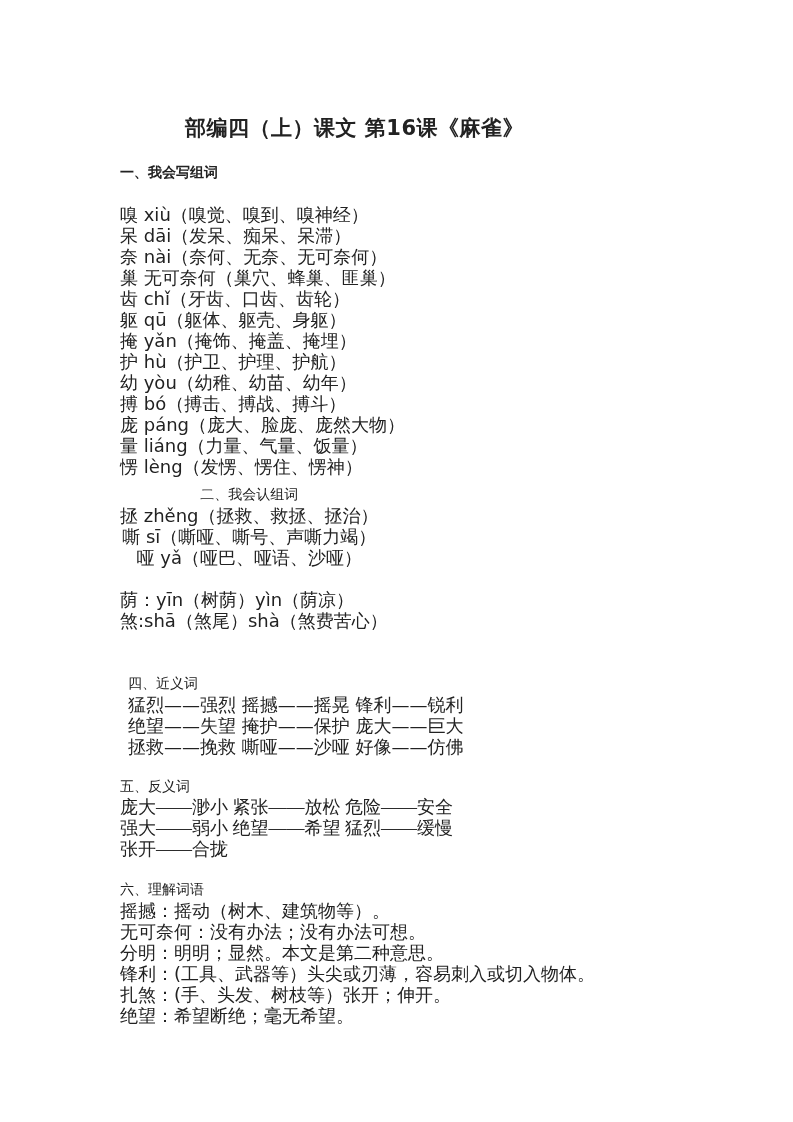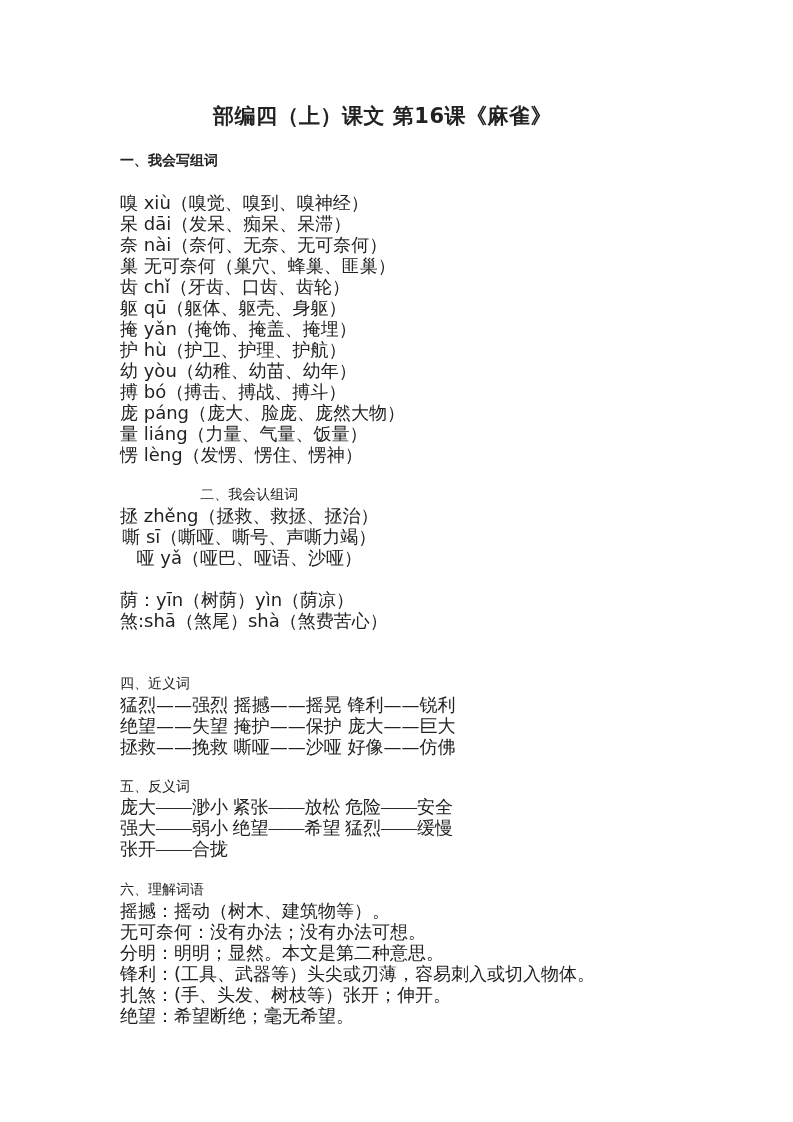--- a/index.html
+++ b/index.html
@@ -1,33 +1,33 @@
 <!DOCTYPE html>
 <html><head>
 <meta charset="utf-8">
 <style>
   html, body { margin: 0; padding: 0; background: #ffffff; }
   body { width: 793px; height: 1122px; position: relative; overflow: hidden;
          font-family: "DejaVu Sans", "Liberation Sans", sans-serif; color: #1a1a1a; }
   .page { position: absolute; left: 0; top: 0; width: 793px; height: 1122px; }
-  .title { position: absolute; left: 0; width: 709px; top: 102px; text-align: center;
-           font-size: 21px; font-weight: bold; color: #222; letter-spacing: 0.5px; margin-left: 28px; }
+  .title { position: absolute; left: 0; width: 709px; top: 114px; text-align: center;
+           font-size: 21px; font-weight: bold; color: #222; letter-spacing: 0.5px; }
   .section { position: absolute; left: 120px; }
   .sec-head { font-size: 14px; line-height: 21px; height: 21px; color: #222; white-space: nowrap; }
   .sec-head.bold { font-weight: bold; }
   .line { font-size: 18px; line-height: 21px; height: 21px; white-space: nowrap; color: #222; }
   .gap { height: 21px; }
 </style>
 </head>
 <body>
 
 <div class="page">
   <div class="title">部编四（上）课文 第16课《麻雀》</div>
 
-  <div class="section" style="top:150px;">
+  <div class="section" style="top:162px;">
     <div class="sec-head bold">一、我会写组词</div>
     <div class="gap"></div>
     <div class="line">嗅 xiù（嗅觉、嗅到、嗅神经）</div>
     <div class="line">呆 dāi（发呆、痴呆、呆滞）</div>
     <div class="line">奈 nài（奈何、无奈、无可奈何）</div>
     <div class="line">巢 无可奈何（巢穴、蜂巢、匪巢）</div>
     <div class="line">齿 chǐ（牙齿、口齿、齿轮）</div>
     <div class="line">躯 qū（躯体、躯壳、身躯）</div>
     <div class="line">掩 yǎn（掩饰、掩盖、掩埋）</div>
     <div class="line">护 hù（护卫、护理、护航）</div>
@@ -43,21 +43,21 @@
     <div class="line">拯 zhěng（拯救、救拯、拯治）</div>
     <div class="line">嘶 sī（嘶哑、嘶号、声嘶力竭）</div>
     <div class="line">哑 yǎ（哑巴、哑语、沙哑）</div>
   </div>
 
   <div class="section" style="top:589px;">
     <div class="line">荫：yīn（树荫）yìn（荫凉）</div>
     <div class="line">煞:shā（煞尾）shà（煞费苦心）</div>
   </div>
 
-  <div class="section" style="top:673px;">
+  <div class="section" style="top:673px;margin-left:8px;">
     <div class="sec-head">四、近义词</div>
     <div class="line">猛烈——强烈  摇撼——摇晃  锋利——锐利</div>
     <div class="line">绝望——失望  掩护——保护  庞大——巨大</div>
     <div class="line">拯救——挽救  嘶哑——沙哑  好像——仿佛</div>
   </div>
 
   <div class="section" style="top:776px;font-family:Liberation Serif, serif;">
     <div class="sec-head">五、反义词</div>
     <div class="line">庞大——渺小  紧张——放松  危险——安全</div>
     <div class="line">强大——弱小  绝望——希望  猛烈——缓慢</div>

